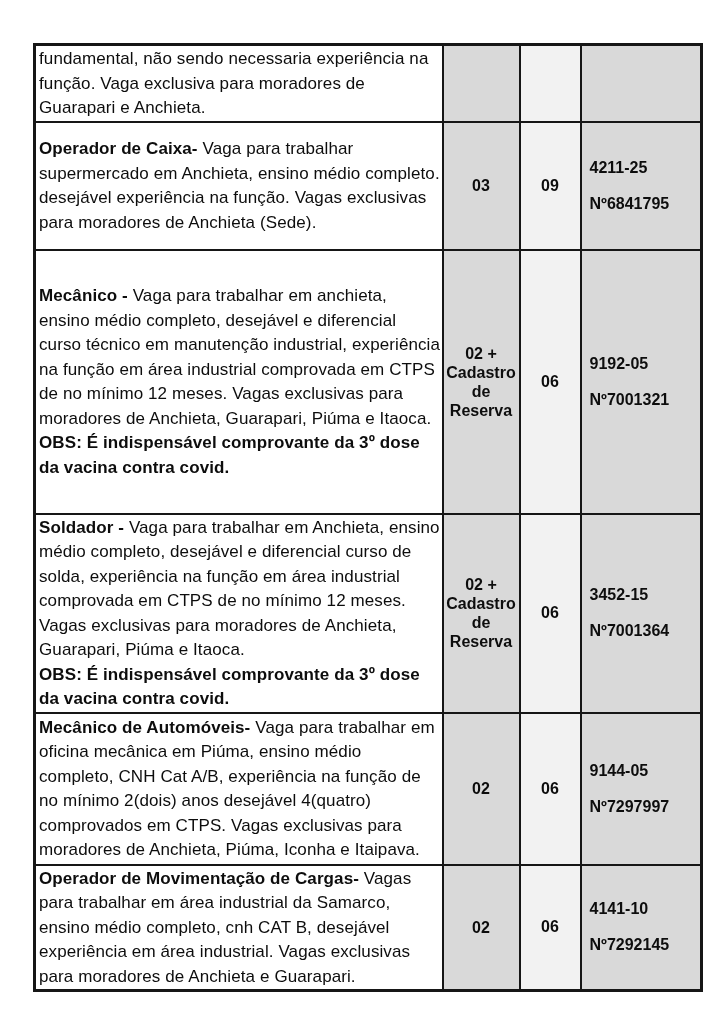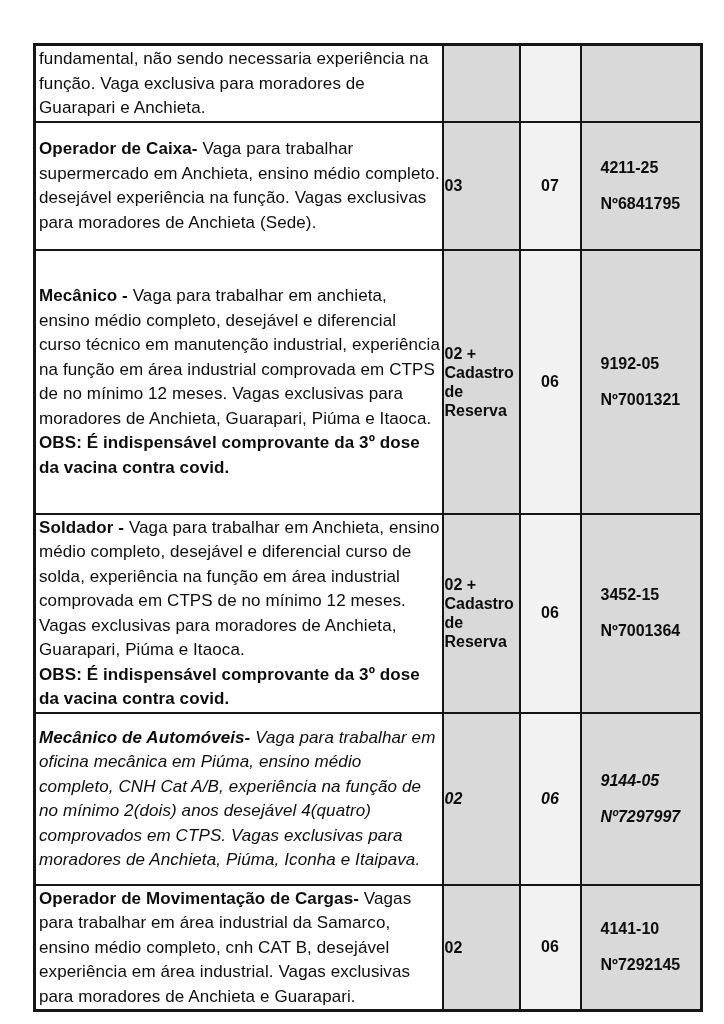--- a/index.html
+++ b/index.html
@@ -38,44 +38,44 @@
     line-height: 24.5px;
     letter-spacing: 0.1px;
   }
   td.desc .t { font-weight: bold; text-align: center; }
   td.desc .obs {
     display: block;
     font-weight: bold;
   }
   td.qty {
     background: #d9d9d9;
-    text-align: left;
+    text-align: center;
     font-weight: bold;
     font-size: 16px;
     line-height: 19px;
     padding: 0 1px;
   }
   td.cand {
     background: #f2f2f2;
     text-align: center;
     font-weight: bold;
     font-size: 16px;
   }
   td.code {
     background: #d9d9d9;
     font-weight: bold;
     font-size: 16px;
-    padding: 0 2px 0 19px;
+    padding: 0 2px 0 8px;
   }
   td.code .num { margin-top: 18px; }
   tr.h76  { height: 76px; }
   tr.h128 { height: 128px; }
   tr.h221 { height: 264px; }
   tr.h197 { height: 197px; border-radius: 22px; }
-  tr.h172 { height: 172px; font-style: italic; }
+  tr.h172 { height: 152px; }
   tr.h125 { height: 125px; }
 </style>
 </head>
 <body>
 
 <div class="page">
   <table class="jobs">
     <colgroup>
       <col style="width:408px">
       <col style="width:77px">
@@ -97,21 +97,21 @@
             <div class="num"></div>
           </td>
       </tr>
 
       <tr class="h128">
         <td class="desc"><span class="t">Operador de Caixa-</span><span> Vaga para trabalhar supermercado em Anchieta, ensino médio completo. desejável experiência na função. Vagas exclusivas para moradores de Anchieta (Sede).</span><span class="obs"></span></td>
         <td class="qty">
             <div>03</div>
           </td>
         <td class="cand">
-            <div>07</div>
+            <div>09</div>
           </td>
         <td class="code">
             <div class="cbo">4211-25</div>
             <div class="num">Nº6841795</div>
           </td>
       </tr>
 
       <tr class="h221">
         <td class="desc"><span class="t">Mecânico -</span><span> Vaga para trabalhar em anchieta, ensino médio completo, desejável e diferencial curso técnico em manutenção industrial, experiência na função em área industrial comprovada em CTPS de no mínimo 12 meses. Vagas exclusivas para moradores de Anchieta, Guarapari, Piúma e Itaoca.</span><span class="obs">OBS: É indispensável comprovante da 3º dose da vacina contra covid.</span></td>
         <td class="qty">

